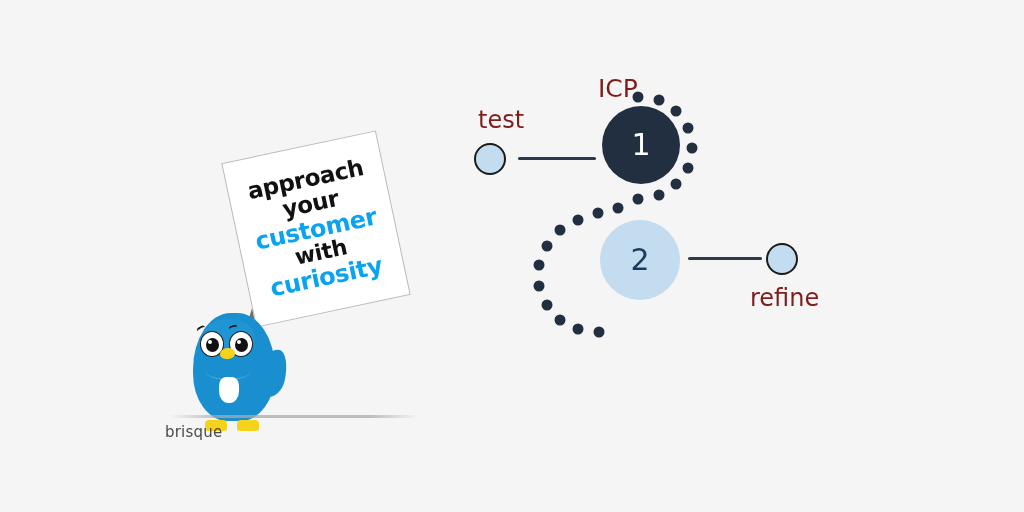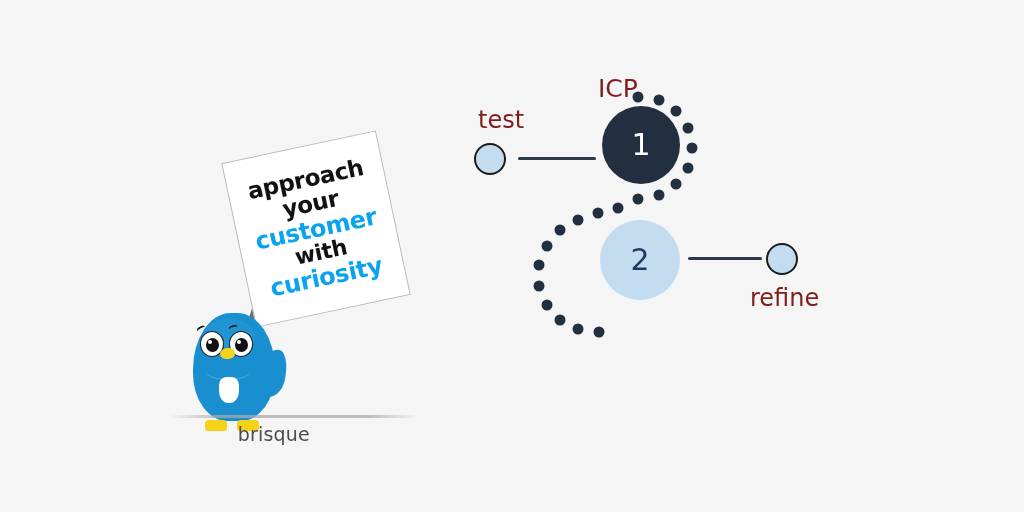--- a/index.html
+++ b/index.html
@@ -201,23 +201,23 @@
       rgba(170,170,170,0.75) 20%,
       rgba(170,170,170,0.75) 80%,
       rgba(190,190,190,0) 100%);
     border-radius: 2px;
   }
   .wordmark {
     position: absolute;
     left: 0;
     top: 283px;
     width: 145px;
-    text-align: right;
-    font-family: "DejaVu Sans", sans-serif;
-    font-size: 19px;
+    text-align: left;
+    font-family: "DejaVu Sans", sans-serif;
+    font-size: 15px;
     letter-spacing: 0.2px;
     color: #4b4b4b;
   }
 
   
   .diagram {
     position: absolute;
     left: 450px;
     top: 60px;
     width: 420px;

